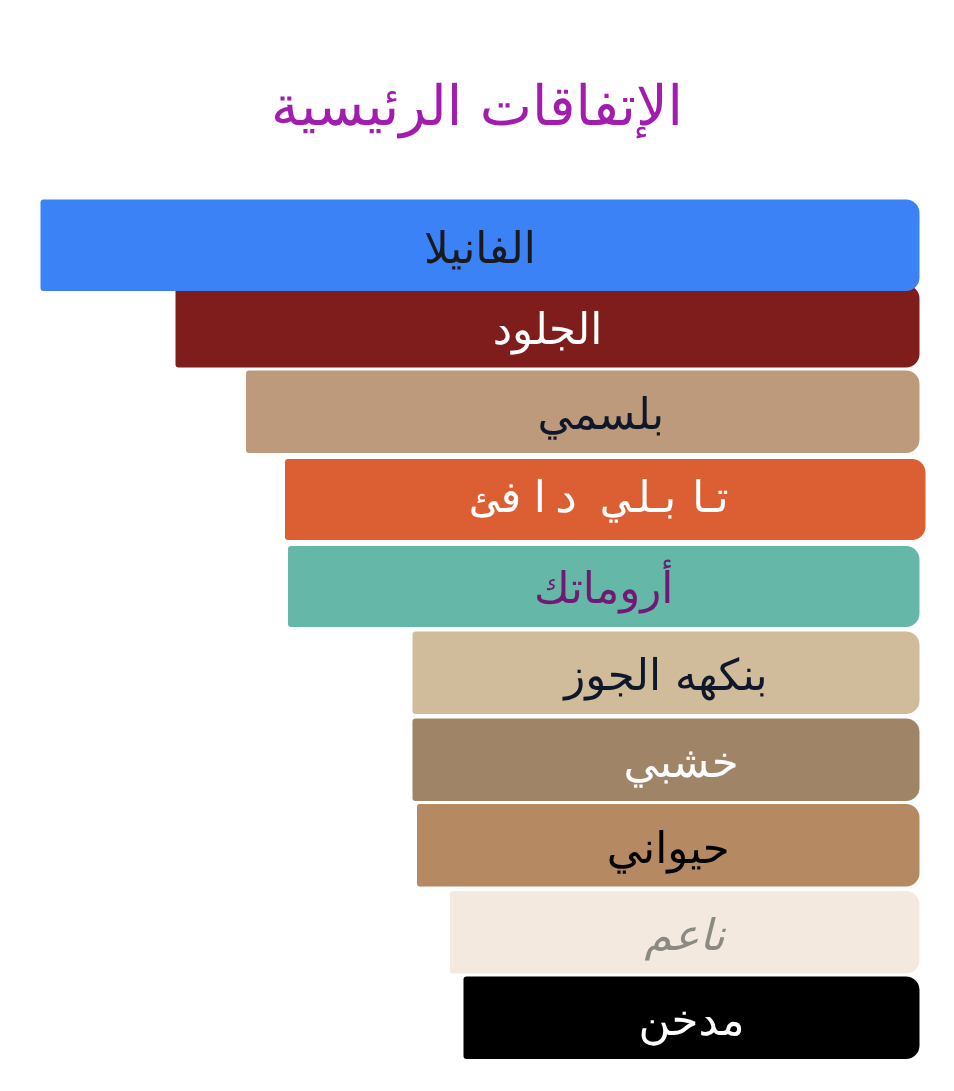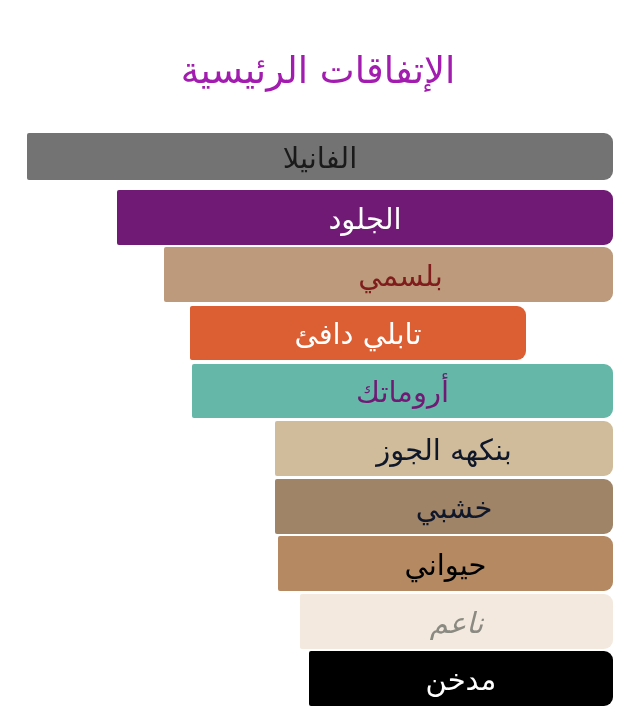--- a/index.html
+++ b/index.html
@@ -65,40 +65,40 @@
   }
 </style>
 </head>
 <body>
 
 <div id="chart-root">
 
   <div id="chart-title">الإتفاقات الرئيسية</div>
 
   <div id="bars-layer">
-      <div class="bar-row" style="left: 27px; top: 133px; width: 586px; height: 47px; background: #737373; z-index: 100;">
+      <div class="bar-row" style="left: 27px; top: 133px; width: 586px; height: 61px; background: #3b82f6; z-index: 100;">
         <span class="bar-label" style="color: rgb(26, 26, 26);">الفانيلا</span>
       </div>
-      <div class="bar-row" style="left: 117px; top: 190px; width: 496px; height: 55px; background: #701a75; z-index: 99;">
+      <div class="bar-row" style="left: 117px; top: 190px; width: 496px; height: 55px; background: #7f1d1d; z-index: 99;">
         <span class="bar-label" style="color: rgb(255, 255, 255);">الجلود</span>
       </div>
       <div class="bar-row" style="left: 164px; top: 247px; width: 449px; height: 55px; background: rgb(188, 154, 123); z-index: 98;">
-        <span class="bar-label" style="color: #7f1d1d; padding-left: 24px;">بلسمي</span>
+        <span class="bar-label" style="color: #0f172a; padding-left: 24px;">بلسمي</span>
       </div>
-      <div class="bar-row" style="left: 190px; top: 306px; width: 336px; height: 54px; background: rgb(220, 95, 51); z-index: 97;">
+      <div class="bar-row" style="left: 190px; top: 306px; width: 427px; height: 54px; background: rgb(220, 95, 51); z-index: 97; font-family: Liberation Mono, monospace;">
         <span class="bar-label" style="color: rgb(255, 255, 255);">تابلي دافئ</span>
       </div>
       <div class="bar-row" style="left: 192px; top: 364px; width: 421px; height: 54px; background: rgb(101, 184, 167); z-index: 96;">
         <span class="bar-label" style="color: #701a75;">أروماتك</span>
       </div>
       <div class="bar-row" style="left: 275px; top: 421px; width: 338px; height: 55px; background: rgb(208, 188, 154); z-index: 95;">
         <span class="bar-label" style="color: #0f172a;">بنكهه الجوز</span>
       </div>
       <div class="bar-row" style="left: 275px; top: 479px; width: 338px; height: 55px; background: rgb(160, 132, 104); z-index: 94;">
-        <span class="bar-label" style="color: #0f172a; padding-left: 20px;">خشبي</span>
+        <span class="bar-label" style="color: #ffffff; padding-left: 20px;">خشبي</span>
       </div>
       <div class="bar-row" style="left: 278px; top: 536px; width: 335px; height: 55px; background: rgb(181, 138, 98); z-index: 93;">
         <span class="bar-label" style="color: #000000;">حيواني</span>
       </div>
       <div class="bar-row" style="left: 300px; top: 594px; width: 313px; height: 55px; background: rgb(243, 233, 222); z-index: 92;">
         <span class="bar-label" style="color: rgb(138, 138, 130); font-style: italic;">ناعم</span>
       </div>
       <div class="bar-row" style="left: 309px; top: 651px; width: 304px; height: 55px; background: #000000; z-index: 91;">
         <span class="bar-label" style="color: rgb(255, 255, 255);">مدخن</span>
       </div>

